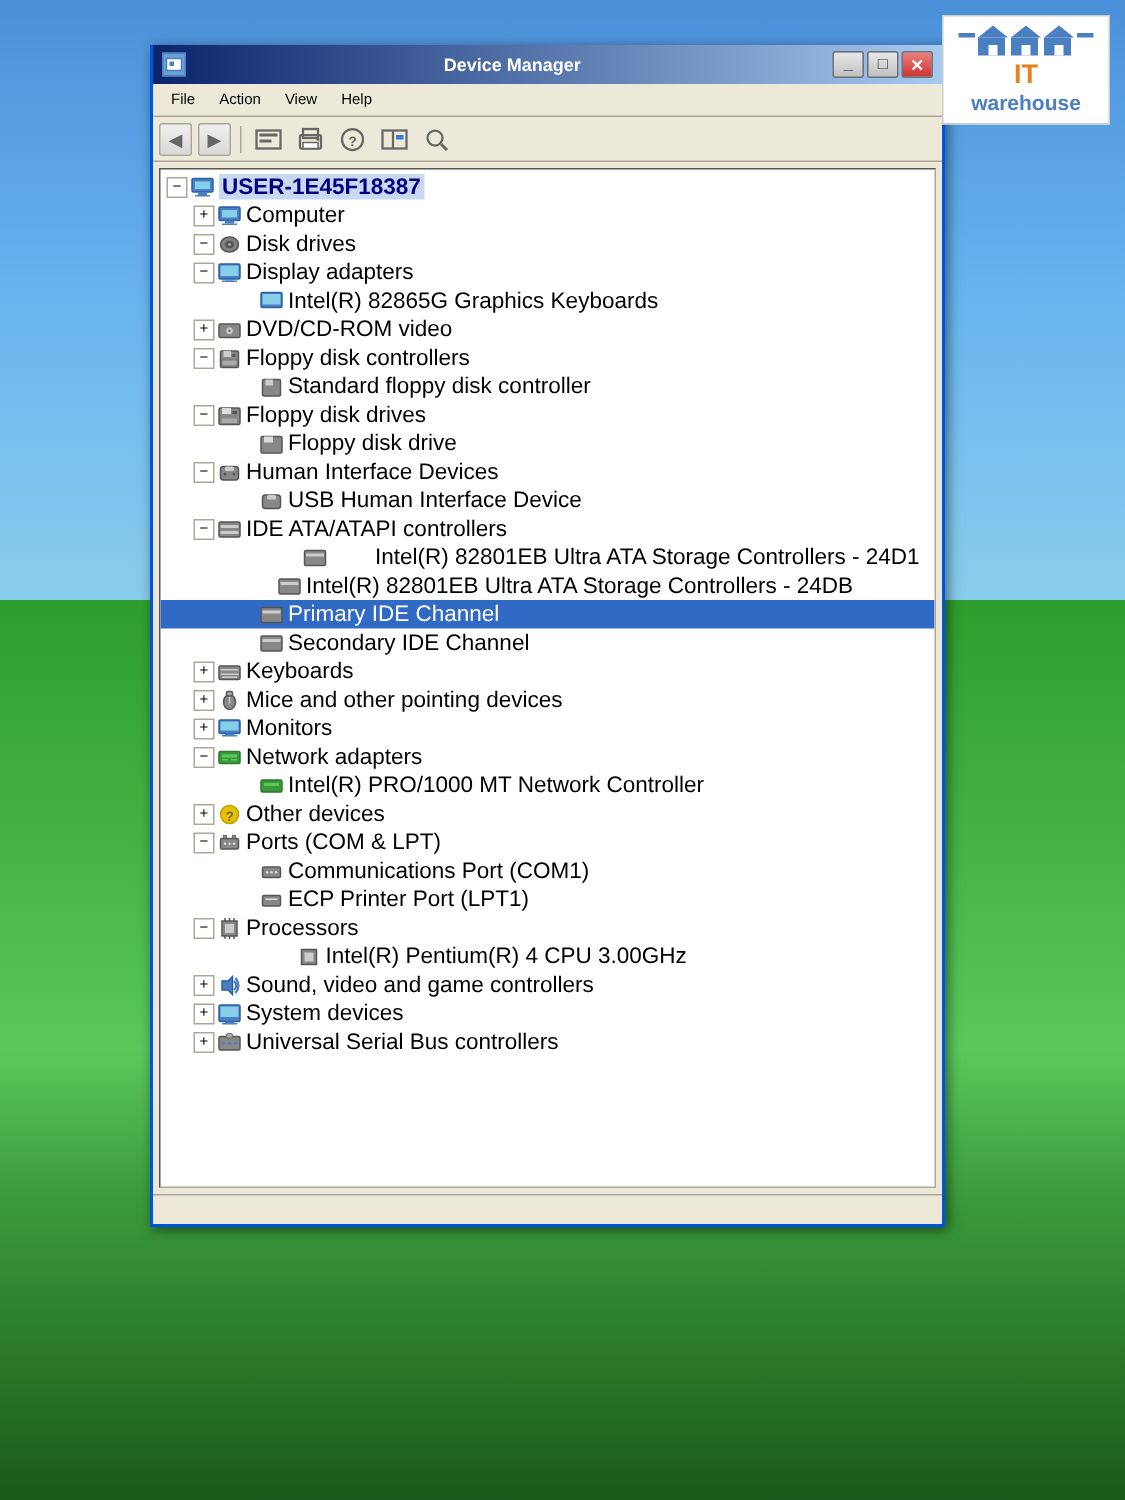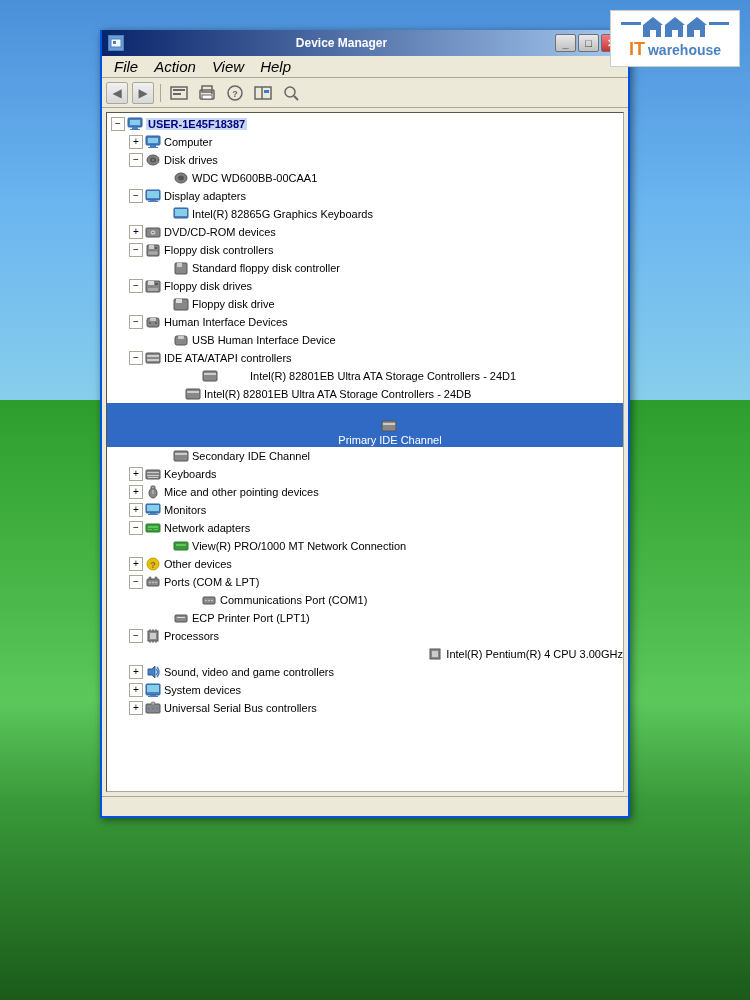--- a/index.html
+++ b/index.html
@@ -33,21 +33,21 @@
     
     .logo-box {
       position: absolute;
       top: 10px;
       right: 10px;
       background: white;
       border: 1px solid #ccc;
       padding: 6px 10px;
       z-index: 100;
       text-align: center;
-      width: 130px;
+      width: 112px;
     }
     .logo-houses {
       display: flex;
       justify-content: center;
       align-items: flex-end;
       gap: 2px;
       margin-bottom: 2px;
     }
     .logo-line-left {
       width: 25px;
@@ -166,24 +166,23 @@
     .menu-bar {
       background: #ece9d8;
       height: 22px;
       display: flex;
       align-items: center;
       padding: 0 4px;
       border-bottom: 1px solid #aca899;
     }
     .menu-item {
       padding: 2px 8px;
-      font-size: 15px;
+      font-size: 10px;
       color: #000;
       cursor: pointer;
-      font-style: italic;
     }
 
     
     .toolbar {
       background: #ece9d8;
       height: 30px;
       display: flex;
       align-items: center;
       padding: 2px 4px;
       border-bottom: 1px solid #aca899;
@@ -271,21 +270,21 @@
       height: 16px;
       margin-right: 3px;
       flex-shrink: 0;
       display: inline-flex;
       align-items: center;
       justify-content: center;
       font-size: 12px;
     }
 
     .node-label {
-      font-size: 11px;
+      font-size: 15px;
       color: inherit;
     }
 
     
     .status-bar {
       height: 20px;
       background: #ece9d8;
       border-top: 1px solid #aca899;
       display: flex;
       align-items: center;
@@ -424,30 +423,20 @@
         <div class="node-icon">
           <svg width="16" height="16" viewBox="0 0 16 16">
             <ellipse cx="8" cy="8" rx="6" ry="5" fill="#808080" stroke="#555" stroke-width="1"></ellipse>
             <ellipse cx="8" cy="8" rx="3" ry="2.5" fill="#555"></ellipse>
             <ellipse cx="8" cy="8" rx="1" ry="0.8" fill="#aaa"></ellipse>
           </svg>
         </div>
         <span class="node-label">Disk drives</span>
       </div>
 
-      <div class="tree-item" style="padding-left: 50px;">
-        <div class="expand-placeholder"></div>
-        <div class="node-icon">
-          <svg width="16" height="16" viewBox="0 0 16 16">
-            <ellipse cx="8" cy="8" rx="6" ry="5" fill="#808080" stroke="#555" stroke-width="1"></ellipse>
-            <ellipse cx="8" cy="8" rx="3" ry="2.5" fill="#555"></ellipse>
-          </svg>
-        </div>
-        <span class="node-label">WDC WD600BB-00CAA1</span>
-      </div>
 
       <div class="tree-item" style="padding-left: 22px;">
         <div class="expand-btn">−</div>
         <div class="node-icon">
           <svg width="16" height="16" viewBox="0 0 16 16">
             <rect x="1" y="2" width="14" height="10" rx="1" fill="#4a7fc1" stroke="#2a5fa0" stroke-width="1"></rect>
             <rect x="2" y="3" width="12" height="7" fill="#87ceeb"></rect>
             <rect x="5" y="12" width="6" height="1" fill="#4a7fc1"></rect>
             <rect x="3" y="13" width="10" height="1" fill="#4a7fc1"></rect>
           </svg>
@@ -468,21 +457,21 @@
 
       <div class="tree-item" style="padding-left: 22px;">
         <div class="expand-btn">+</div>
         <div class="node-icon">
           <svg width="16" height="16" viewBox="0 0 16 16">
             <rect x="1" y="4" width="14" height="9" rx="1" fill="#888" stroke="#555" stroke-width="1"></rect>
             <circle cx="8" cy="8.5" r="2.5" fill="#ccc" stroke="#888" stroke-width="0.5"></circle>
             <circle cx="8" cy="8.5" r="0.8" fill="#666"></circle>
           </svg>
         </div>
-        <span class="node-label">DVD/CD-ROM devices</span>
+        <span class="node-label">DVD/CD-ROM video</span>
       </div>
 
       <div class="tree-item" style="padding-left: 22px;">
         <div class="expand-btn">−</div>
         <div class="node-icon">
           <svg width="16" height="16" viewBox="0 0 16 16">
             <rect x="2" y="3" width="12" height="11" rx="1" fill="#888" stroke="#555" stroke-width="1"></rect>
             <rect x="4" y="3" width="5" height="4" fill="#ccc"></rect>
             <rect x="10" y="5" width="2" height="2" fill="#555"></rect>
             <rect x="3" y="9" width="10" height="4" fill="#aaa" stroke="#666" stroke-width="0.5"></rect>
@@ -577,21 +566,21 @@
         <div class="expand-placeholder"></div>
         <div class="node-icon">
           <svg width="16" height="16" viewBox="0 0 16 16">
             <rect x="1" y="3" width="14" height="10" rx="1" fill="#888" stroke="#555" stroke-width="1"></rect>
             <rect x="2" y="5" width="12" height="2" fill="#ccc"></rect>
           </svg>
         </div>
         <span class="node-label">Intel(R) 82801EB Ultra ATA Storage Controllers - 24DB</span>
       </div>
 
-      <div class="tree-item highlighted" style="padding-left: 50px; flex-direction: column;">
+      <div class="tree-item highlighted" style="padding-left: 50px;">
         <div class="expand-placeholder"></div>
         <div class="node-icon">
           <svg width="16" height="16" viewBox="0 0 16 16">
             <rect x="1" y="3" width="14" height="10" rx="1" fill="#888" stroke="#555" stroke-width="1"></rect>
             <rect x="2" y="5" width="12" height="2" fill="#ccc"></rect>
           </svg>
         </div>
         <span class="node-label">Primary IDE Channel</span>
       </div>
 
@@ -658,21 +647,21 @@
       </div>
 
       <div class="tree-item" style="padding-left: 50px;">
         <div class="expand-placeholder"></div>
         <div class="node-icon">
           <svg width="16" height="16" viewBox="0 0 16 16">
             <rect x="1" y="4" width="14" height="8" rx="1" fill="#3a9a3a" stroke="#2a7a2a" stroke-width="1"></rect>
             <rect x="3" y="6" width="10" height="2" fill="#5dc85d"></rect>
           </svg>
         </div>
-        <span class="node-label">View(R) PRO/1000 MT Network Connection</span>
+        <span class="node-label">Intel(R) PRO/1000 MT Network Controller</span>
       </div>
 
       <div class="tree-item" style="padding-left: 22px;">
         <div class="expand-btn">+</div>
         <div class="node-icon">
           <svg width="16" height="16" viewBox="0 0 16 16">
             <circle cx="8" cy="8" r="6" fill="#e8c000" stroke="#c0a000" stroke-width="1"></circle>
             <text x="8" y="12" text-anchor="middle" font-size="9" fill="#666" font-weight="bold">?</text>
           </svg>
         </div>
@@ -687,21 +676,21 @@
             <circle cx="5" cy="8.5" r="0.8" fill="#ddd"></circle>
             <circle cx="8" cy="8.5" r="0.8" fill="#ddd"></circle>
             <circle cx="11" cy="8.5" r="0.8" fill="#ddd"></circle>
             <rect x="4" y="3" width="2" height="2" fill="#888" stroke="#555" stroke-width="0.5"></rect>
             <rect x="10" y="3" width="2" height="2" fill="#888" stroke="#555" stroke-width="0.5"></rect>
           </svg>
         </div>
         <span class="node-label">Ports (COM &amp; LPT)</span>
       </div>
 
-      <div class="tree-item" style="padding-left: 78px;">
+      <div class="tree-item" style="padding-left: 50px;">
         <div class="expand-placeholder"></div>
         <div class="node-icon">
           <svg width="16" height="16" viewBox="0 0 16 16">
             <rect x="2" y="5" width="12" height="7" rx="1" fill="#888" stroke="#555" stroke-width="1"></rect>
             <circle cx="5" cy="8.5" r="0.8" fill="#ddd"></circle>
             <circle cx="8" cy="8.5" r="0.8" fill="#ddd"></circle>
             <circle cx="11" cy="8.5" r="0.8" fill="#ddd"></circle>
           </svg>
         </div>
         <span class="node-label">Communications Port (COM1)</span>
@@ -728,21 +717,21 @@
             <line x1="8" y1="1" x2="8" y2="3" stroke="#555" stroke-width="1"></line>
             <line x1="11" y1="1" x2="11" y2="3" stroke="#555" stroke-width="1"></line>
             <line x1="5" y1="13" x2="5" y2="15" stroke="#555" stroke-width="1"></line>
             <line x1="8" y1="13" x2="8" y2="15" stroke="#555" stroke-width="1"></line>
             <line x1="11" y1="13" x2="11" y2="15" stroke="#555" stroke-width="1"></line>
           </svg>
         </div>
         <span class="node-label">Processors</span>
       </div>
 
-      <div class="tree-item" style="padding-left: 30px; justify-content: flex-end;">
+      <div class="tree-item" style="padding-left: 75px;">
         <div class="expand-placeholder"></div>
         <div class="node-icon">
           <svg width="16" height="16" viewBox="0 0 16 16">
             <rect x="3" y="3" width="10" height="10" fill="#888" stroke="#555" stroke-width="1"></rect>
             <rect x="5" y="5" width="6" height="6" fill="#ccc"></rect>
           </svg>
         </div>
         <span class="node-label">Intel(R) Pentium(R) 4 CPU 3.00GHz</span>
       </div>
 

